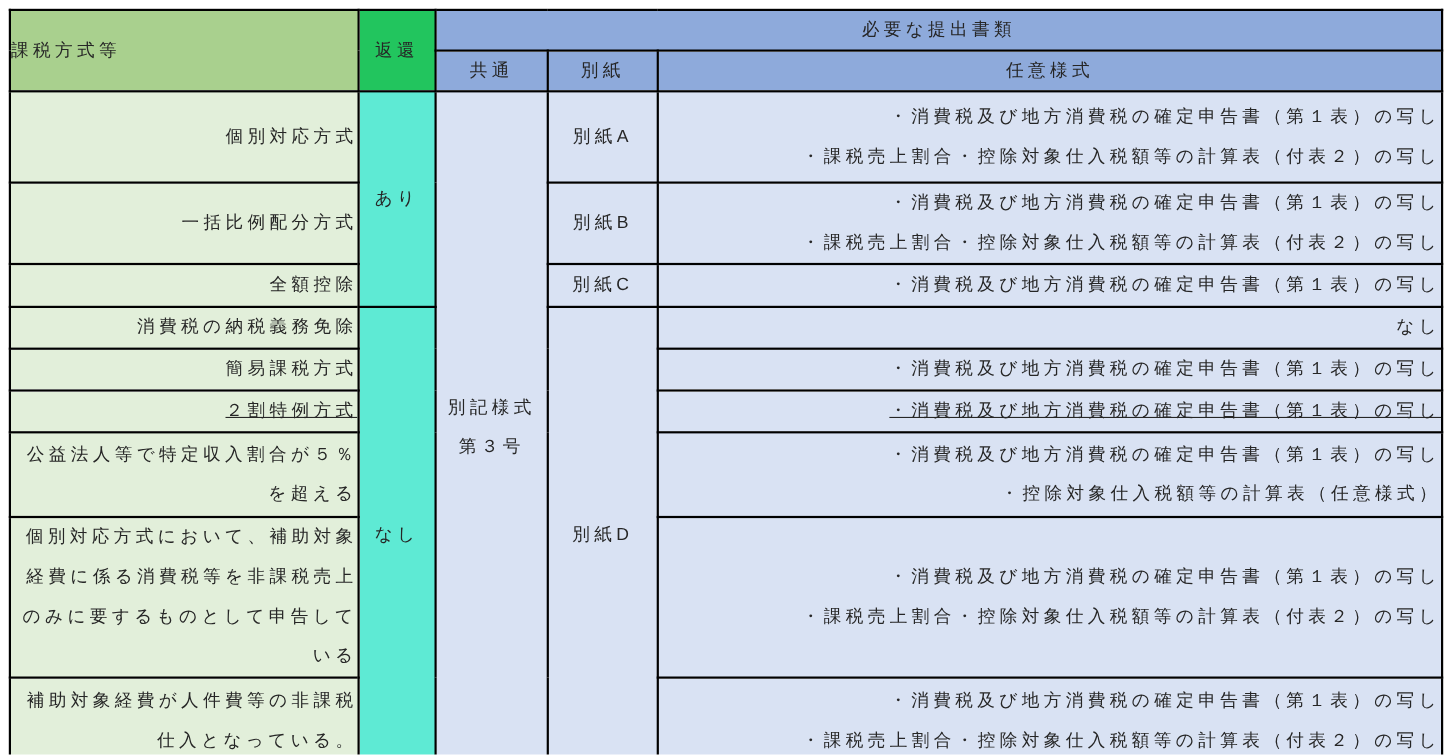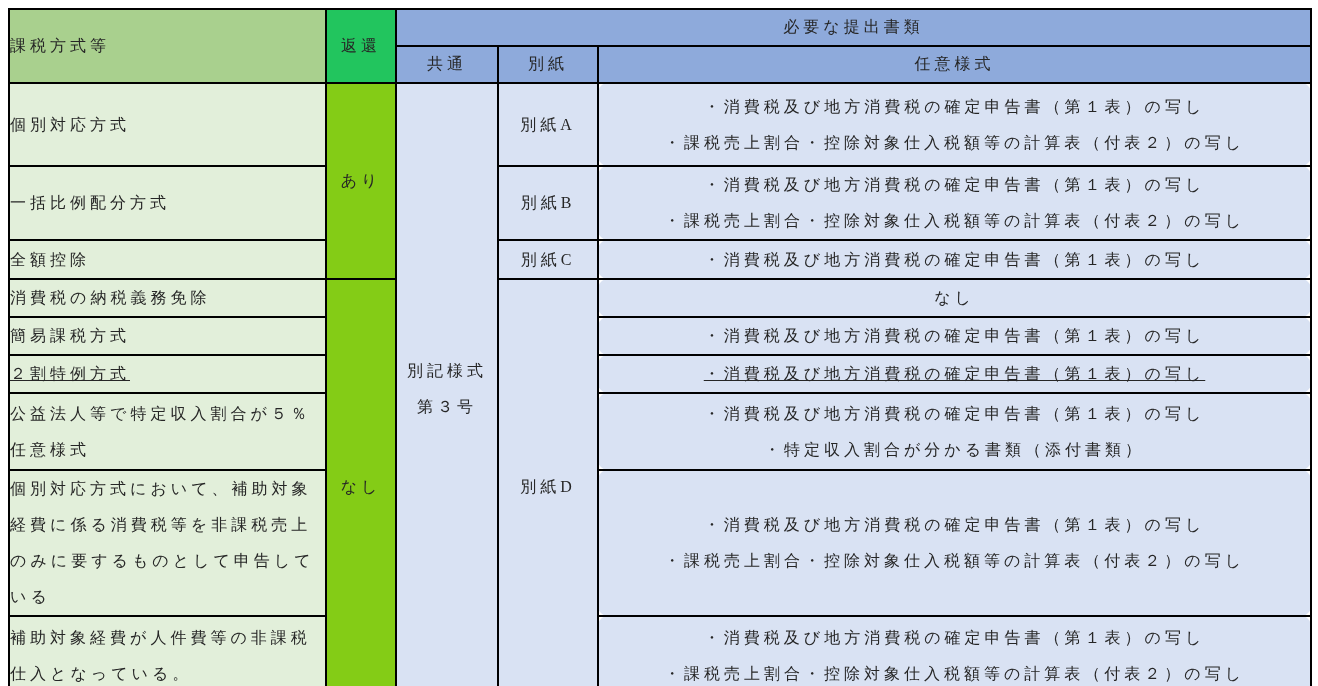--- a/index.html
+++ b/index.html
@@ -48,26 +48,26 @@
   tr.r4 { height: 36px; }
   tr.r5 { height: 36px; text-decoration: underline; }
   tr.r6 { height: 77px; }
   tr.r7 { height: 143px; }
   tr.r8 { height: 79px; }
   
   .hdr-green  { background: #A9D08E; text-align: left; }
   .hdr-yellow { background: #22c55e; text-align: center; }
   .hdr-blue   { background: #8EAADB; text-align: center; }
   .bg-green   { background: #E2EFDA; }
-  .bg-yellow  { background: #84cc16; }
+  .bg-yellow  { background: #5eead4; }
   .bg-blue    { background: #D9E2F3; }
   
-  td.center { text-align: center; font-family: Liberation Serif, serif; }
-  td.method { text-align: left; padding: 2px 5px; }
-  td.att    { text-align: center; padding: 2px 6px; border-radius: 10px; }
+  td.center { text-align: center; }
+  td.method { text-align: right; padding: 2px 5px; }
+  td.att    { text-align: right; padding: 2px 6px; }
   .txt { line-height: 36px; }
 </style>
 </head>
 <body>
 
 <div class="page">
   <table class="doc-table">
     <colgroup>
       <col class="c-method">
       <col class="c-refund">
@@ -155,25 +155,25 @@
       <tr class="r5">
         <td class="bg-green method">
             <div class="txt">２割特例方式</div>
           </td>
         <td class="bg-blue att">
           <div class="txt">・消費税及び地方消費税の確定申告書（第１表）の写し</div>
         </td>
       </tr>
       <tr class="r6">
         <td class="bg-green method">
-            <div class="txt">公益法人等で特定収入割合が５％任意様式</div>
+            <div class="txt">公益法人等で特定収入割合が５％を超える</div>
           </td>
         <td class="bg-blue att">
           <div class="txt">・消費税及び地方消費税の確定申告書（第１表）の写し</div>
-          <div class="txt">・特定収入割合が分かる書類（添付書類）</div>
+          <div class="txt">・控除対象仕入税額等の計算表（任意様式）</div>
         </td>
       </tr>
       <tr class="r7">
         <td class="bg-green method">
             <div class="txt">個別対応方式において、補助対象経費に係る消費税等を非課税売上のみに要するものとして申告している</div>
           </td>
         <td class="bg-blue att">
           <div class="txt">・消費税及び地方消費税の確定申告書（第１表）の写し</div>
           <div class="txt">・課税売上割合・控除対象仕入税額等の計算表（付表２）の写し</div>
         </td>

